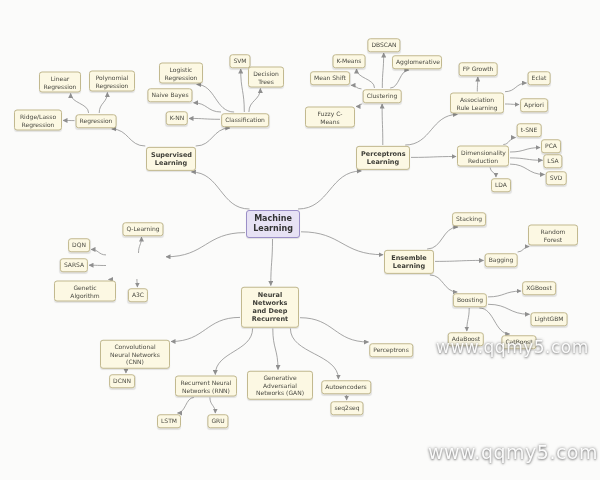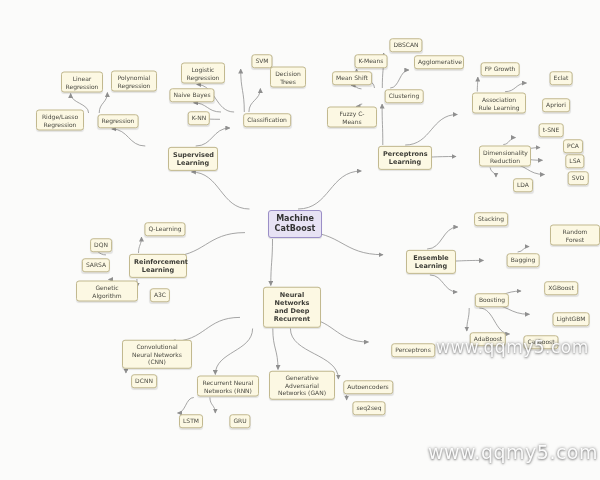--- a/index.html
+++ b/index.html
@@ -15,21 +15,20 @@
   .node {
     position: absolute; transform: translate(-50%, -50%);
     width: max-content; box-sizing: border-box;
     text-align: center;
     background: var(--node-bg, #fcf8e3);
     border: 1px solid var(--node-border, #c2b98f);
     border-radius: 3px;
     padding: 2px 3px;
     font-size: 6px; line-height: 1.25; color: #4a4a42;
     box-shadow: 0 1px 1px rgba(0,0,0,0.10);
-    margin-left: 22px;
   }
   .node.branch { font-size: 6.5px; font-weight: bold; padding: 3px 4px; color: #3c3c36; }
   .node.root {
     font-size: 8px; font-weight: bold; padding: 3px 5px;
     background: var(--root-bg, #e7e2f4);
     border-color: var(--root-border, #9b8fc7);
     color: #333;
   }
   .banner {
     position: absolute; left: 18px; top: 8px; width: 123px; height: 27px;
@@ -104,24 +103,23 @@
       <path d="M127.5,369.5 C127.5,371.3 125.9,371.3 125.9,373.0" class="edge" marker-end="url(#arrowhead)"></path>
       <path d="M252.6,328.5 C252.6,351.5 215.3,351.5 215.3,374.5" class="edge" marker-end="url(#arrowhead)"></path>
       <path d="M193.8,397.5 C185.7,397.5 185.7,413.0 177.5,413.0" class="edge" marker-end="url(#arrowhead)"></path>
       <path d="M209.9,397.5 C209.9,405.3 215.3,405.3 215.3,413.0" class="edge" marker-end="url(#arrowhead)"></path>
       <path d="M272.8,328.5 C272.8,349.0 278.0,349.0 278.0,369.5" class="edge" marker-end="url(#arrowhead)"></path>
       <path d="M290.4,328.5 C290.4,353.8 338.4,353.8 338.4,379.0" class="edge" marker-end="url(#arrowhead)"></path>
       <path d="M346.4,395.0 C346.4,397.5 346.6,397.5 346.6,400.0" class="edge" marker-end="url(#arrowhead)"></path>
       <path d="M300.0,317.7 C334.2,317.7 334.2,342.0 368.5,342.0" class="edge" marker-end="url(#arrowhead)"></path>
     </svg>
   <div id="nodes-layer">
-      <div class="node root" style="left: 273px; top: 224px; max-width: 54px;">Machine CatBoost</div>
+      <div class="node root" style="left: 273px; top: 224px; max-width: 54px;">Machine Learning</div>
       <div class="node branch" style="left: 171px; top: 159px; max-width: 50px;">Supervised Learning</div>
       <div class="node branch" style="left: 383px; top: 158px; max-width: 54px;">Perceptrons Learning</div>
-      <div class="node branch" style="left: 136px; top: 266px; max-width: 58px;">Reinforcement Learning</div>
       <div class="node branch" style="left: 409px; top: 262px; max-width: 50px;">Ensemble Learning</div>
       <div class="node branch" style="left: 270px; top: 307px; max-width: 58px;">Neural Networks and Deep Recurrent</div>
       <div class="node leaf" style="left: 96px; top: 121px; max-width: 48px;">Regression</div>
       <div class="node leaf" style="left: 60px; top: 82px; max-width: 42px;">Linear Regression</div>
       <div class="node leaf" style="left: 112px; top: 81px; max-width: 46px;">Polynomial Regression</div>
       <div class="node leaf" style="left: 38px; top: 120px; max-width: 48px;">Ridge/Lasso Regression</div>
       <div class="node leaf" style="left: 245px; top: 120px; max-width: 54px;">Classification</div>
       <div class="node leaf" style="left: 181px; top: 73px; max-width: 44px;">Logistic Regression</div>
       <div class="node leaf" style="left: 240px; top: 61px; max-width: 28px;">SVM</div>
       <div class="node leaf" style="left: 266px; top: 77px; max-width: 36px;">Decision Trees</div>

